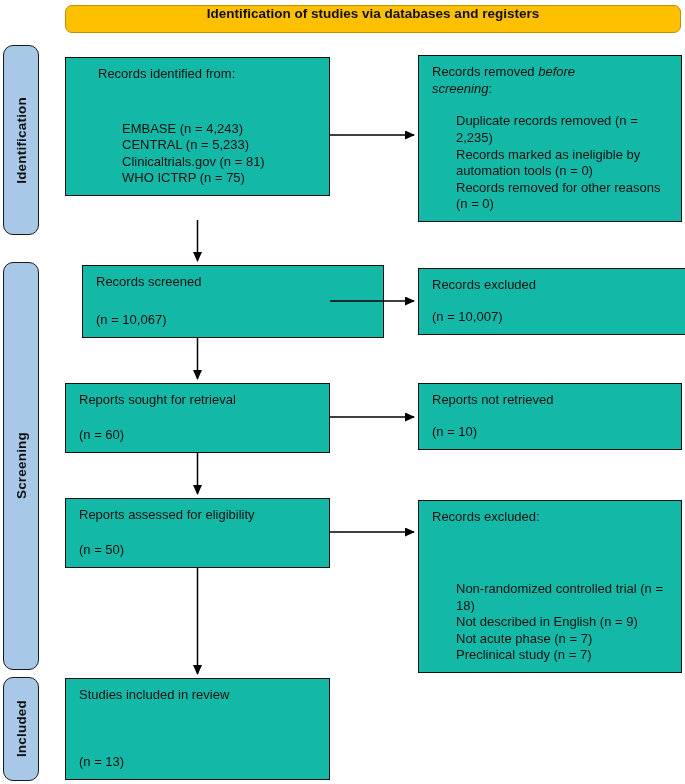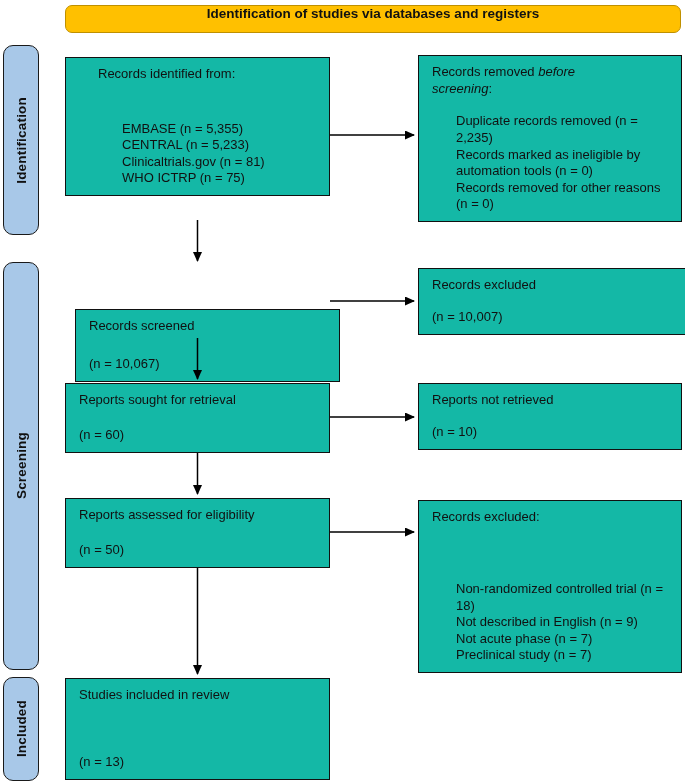--- a/index.html
+++ b/index.html
@@ -68,28 +68,28 @@
   <div class="stage" style="top:262px; height:408px;">
     <span>Screening</span>
   </div>
   <div class="stage" style="top:677px; height:104px;">
     <span>Included</span>
   </div>
 
   <div class="box" style="left:65px; top:57px; width:265px; height:139px;padding-left:32px;">
     <div>Records identified from:</div>
     <div class="items">
-        <div>EMBASE (n = 5,355)</div>
+        <div>EMBASE (n = 4,243)</div>
         <div>CENTRAL (n = 5,233)</div>
         <div>Clinicaltrials.gov (n = 81)</div>
         <div>WHO ICTRP (n = 75)</div>
       </div>
   </div>
 
-  <div class="box" style="left:75px; top:265px; width:265px; height:73px;margin-top:44px;">
+  <div class="box" style="left:82px; top:265px; width:302px; height:73px;">
     <div>Records screened</div>
     <div>(n = 10,067)</div>
   </div>
 
   <div class="box" style="left:65px; top:383px; width:265px; height:70px;">
     <div>Reports sought for retrieval</div>
     <div>(n = 60)</div>
   </div>
 
   <div class="box" style="left:65px; top:498px; width:265px; height:70px;">

